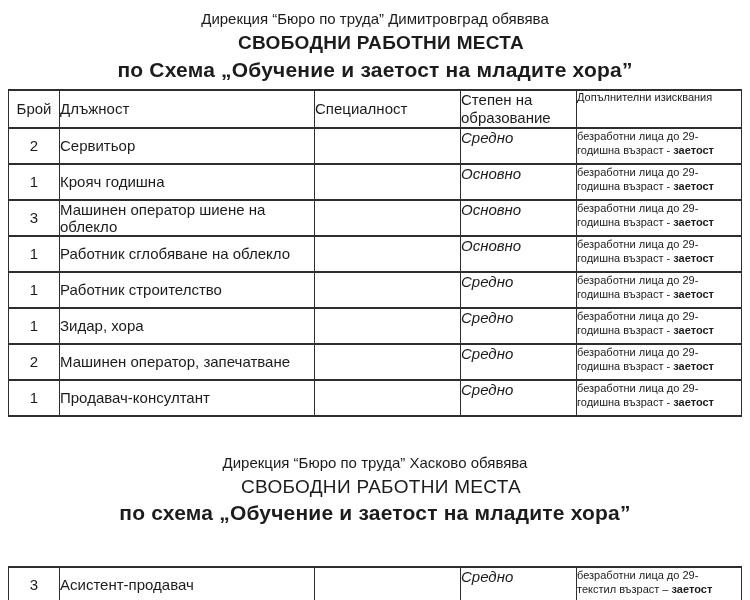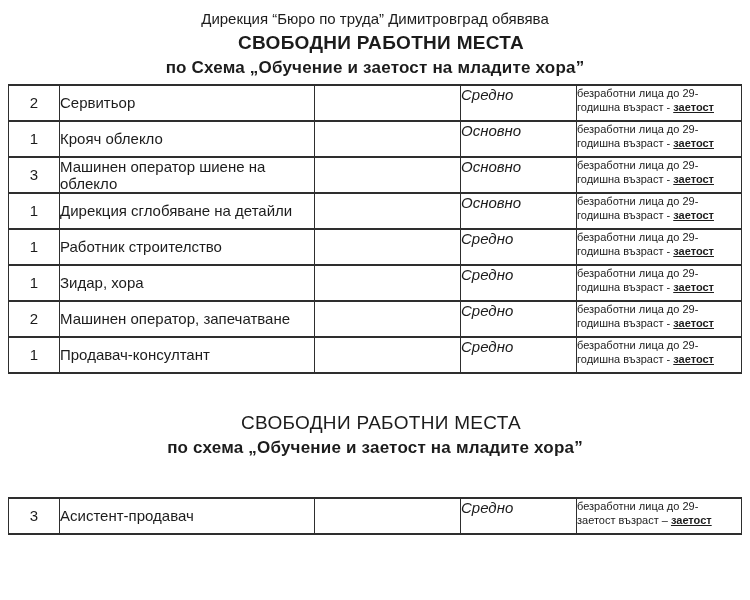--- a/index.html
+++ b/index.html
@@ -11,21 +11,21 @@
     color: #1c1c1c;
     overflow: hidden;
   }
   .page { width: 750px; height: 508px; padding-top: 10px; }
 
   
   .doc-header { text-align: center; line-height: 1.25; }
   .hdr-line1 { font-size: 15px; margin: 0 0 2px 0; }
   .hdr-line2 { font-size: 19px; font-weight: bold; margin: 0 0 2px 12px; letter-spacing: 0.3px; }
   .hdr-line2.regular { font-weight: normal; }
-  .hdr-line3 { font-size: 17px; font-weight: bold; margin: 1px; letter-spacing: 0.2px; }
+  .hdr-line3 { font-size: 21px; font-weight: bold; margin: 1px; letter-spacing: 0.2px; }
 
   
   table.vacancies {
     border-collapse: collapse;
     table-layout: fixed;
     width: 733px;
     margin: 6px 0 0 8px;
   }
   .vacancies td, .vacancies th {
     border: 1px solid #2e2e2e;
@@ -41,21 +41,21 @@
   .th-count   { font-size: 15px; text-align: center; vertical-align: middle; }
   .th-main    { font-size: 15px; vertical-align: middle; padding-left: 5px; }
   .th-edu     { font-size: 15px; vertical-align: top; padding: 1px 0 0 5px; line-height: 1.2; }
   .th-small   { font-size: 11px; vertical-align: top; padding: 2px 0 0 5px; }
 
   .cell-count     { font-size: 15px; text-align: center; vertical-align: middle; }
   .cell-position  { font-size: 15px; vertical-align: middle; padding-left: 6px; }
   .cell-specialty { font-size: 15px; vertical-align: middle; padding-left: 5px; }
   .cell-education { font-size: 15px; vertical-align: top; padding: 2px 0 0 5px; font-style: italic; }
   .cell-req       { font-size: 11px; vertical-align: top; padding: 2px 2px 0 5px; line-height: 1.3; }
-  .cell-req b     { font-weight: bold; text-decoration: underline; }
+  .cell-req b     { font-weight: bold; }
 
   .gap-a { height: 37px; }
   .gap-b { height: 32px; }
 </style>
 </head>
 <body>
 
 <div class="page">
 
   <div class="doc-header">
@@ -66,48 +66,55 @@
 
   <table class="vacancies">
     <colgroup>
       <col style="width:51px">
         <col style="width:255px">
         <col style="width:146px">
         <col style="width:116px">
         <col style="width:165px">
     </colgroup>
     <tbody>
+        <tr class="head-row">
+      <th class="th-count">Брой</th>
+      <th class="th-main">Длъжност</th>
+      <th class="th-main">Специалност</th>
+      <th class="th-edu">Степен на образование</th>
+      <th class="th-small">Допълнителни изисквания</th>
+    </tr>
 
     <tr class="data-row">
       <td class="cell-count">2</td>
       <td class="cell-position">Сервитьор</td>
       <td class="cell-specialty"></td>
       <td class="cell-education">Средно</td>
       <td class="cell-req"><span>безработни лица до 29-</span><br><span>годишна възраст - </span><b>заетост</b></td>
     </tr>
 
     <tr class="data-row">
       <td class="cell-count">1</td>
-      <td class="cell-position">Крояч облекло</td>
+      <td class="cell-position">Крояч годишна</td>
       <td class="cell-specialty"></td>
       <td class="cell-education">Основно</td>
       <td class="cell-req"><span>безработни лица до 29-</span><br><span>годишна възраст - </span><b>заетост</b></td>
     </tr>
 
     <tr class="data-row">
       <td class="cell-count">3</td>
       <td class="cell-position">Машинен оператор шиене на облекло</td>
       <td class="cell-specialty"></td>
       <td class="cell-education">Основно</td>
       <td class="cell-req"><span>безработни лица до 29-</span><br><span>годишна възраст - </span><b>заетост</b></td>
     </tr>
 
     <tr class="data-row">
       <td class="cell-count">1</td>
-      <td class="cell-position">Дирекция сглобяване на детайли</td>
+      <td class="cell-position">Работник сглобяване на облекло</td>
       <td class="cell-specialty"></td>
       <td class="cell-education">Основно</td>
       <td class="cell-req"><span>безработни лица до 29-</span><br><span>годишна възраст - </span><b>заетост</b></td>
     </tr>
 
     <tr class="data-row">
       <td class="cell-count">1</td>
       <td class="cell-position">Работник строителство</td>
       <td class="cell-specialty"></td>
       <td class="cell-education">Средно</td>
@@ -136,38 +143,39 @@
       <td class="cell-specialty"></td>
       <td class="cell-education">Средно</td>
       <td class="cell-req"><span>безработни лица до 29-</span><br><span>годишна възраст - </span><b>заетост</b></td>
     </tr>
   </tbody>
     </table>
 
   <div class="gap-a"></div>
 
   <div class="doc-header">
+    <p class="hdr-line1">Дирекция “Бюро по труда” Хасково  обявява</p>
     <p class="hdr-line2 regular">СВОБОДНИ РАБОТНИ МЕСТА</p>
     <p class="hdr-line3">по схема „Обучение и заетост на младите хора”</p>
   </div>
 
   <div class="gap-b"></div>
 
   <table class="vacancies">
     <colgroup>
       <col style="width:51px">
         <col style="width:255px">
         <col style="width:146px">
         <col style="width:116px">
         <col style="width:165px">
     </colgroup>
     <tbody>
         <tr class="data-row">
       <td class="cell-count">3</td>
       <td class="cell-position">Асистент-продавач</td>
       <td class="cell-specialty"></td>
       <td class="cell-education">Средно</td>
-      <td class="cell-req"><span>безработни лица до 29-</span><br><span>заетост възраст – </span><b>заетост</b></td>
+      <td class="cell-req"><span>безработни лица до 29-</span><br><span>текстил възраст – </span><b>заетост</b></td>
     </tr>
   </tbody>
     </table>
 
 </div>
 
 </body></html>

